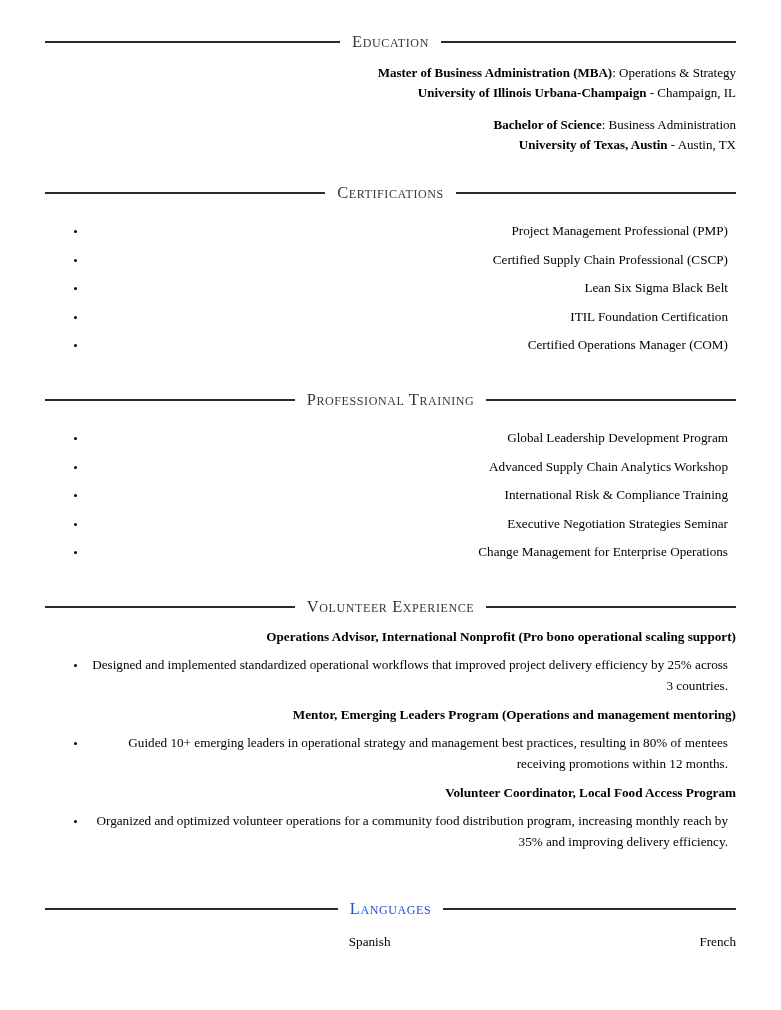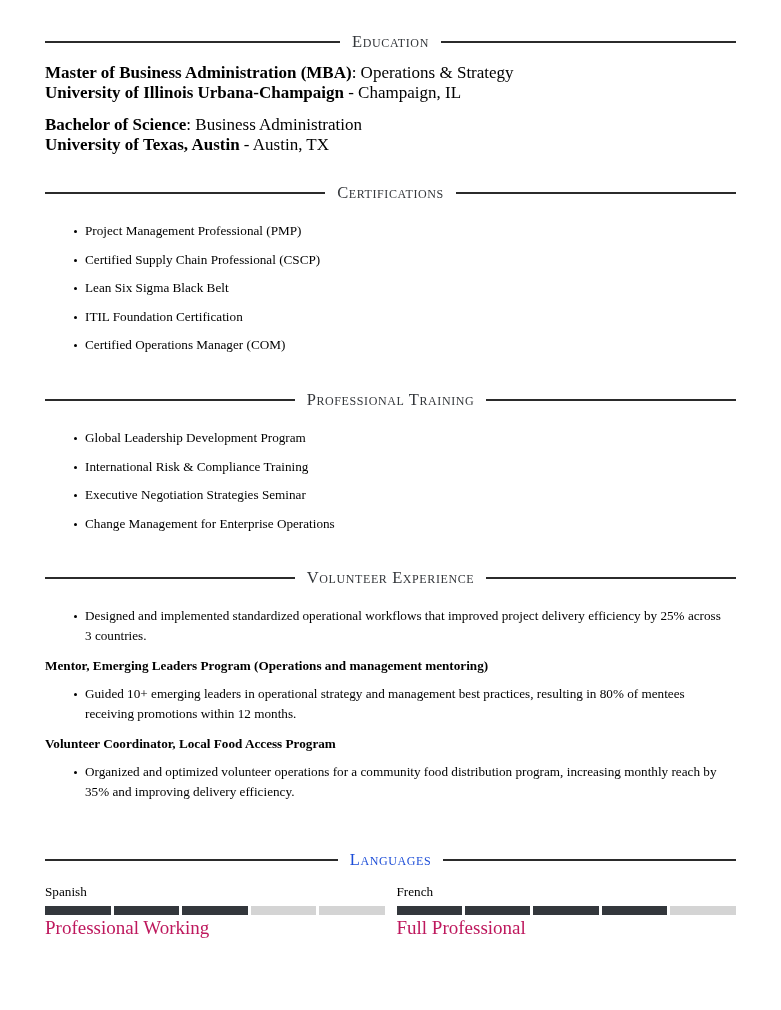--- a/index.html
+++ b/index.html
@@ -14,20 +14,21 @@
     color: #000000;
     -webkit-font-smoothing: antialiased;
   }
   .page {
     position: relative;
     width: 781px;
     height: 950px;
     box-sizing: border-box;
     padding: 0 45px;
     overflow: hidden;
+    text-align: right;
   }
 
   
   .section {
     margin: 0;
   }
   .section-head {
     display: flex;
     align-items: center;
     gap: 10px;
@@ -44,21 +45,21 @@
     font-size: 16.5px;
     letter-spacing: 0.6px;
     color: #33363a;
     white-space: nowrap;
     line-height: 1;
     padding: 0 2px;
   }
 
   
   .entry-line {
-    font-size: 17px;
+    font-size: 13px;
     line-height: 20px;
     color: #000;
   }
   .entry-line b {
     font-weight: bold;
   }
   .spacer-sm { height: 12px; }
 
   ul.bullets {
     list-style: none;
@@ -164,35 +165,37 @@
 
   <div class="section" style="padding-top:28px;">
     <div class="section-head">
       <span class="rule" style="background: rgb(43, 43, 43);"></span>
       <span class="section-title" style="color: rgb(51, 54, 58);">Professional Training</span>
       <span class="rule" style="background: rgb(43, 43, 43);"></span>
     </div>
     <div style="height:12px;"></div>
     <ul class="bullets">
       <li>Global Leadership Development Program</li>
+      <li>Advanced Supply Chain Analytics Workshop</li>
       <li>International Risk &amp; Compliance Training</li>
       <li>Executive Negotiation Strategies Seminar</li>
       <li>Change Management for Enterprise Operations</li>
     </ul>
   </div>
 
   <div class="section" style="padding-top:28px;">
     <div class="section-head">
       <span class="rule" style="background: rgb(43, 43, 43);"></span>
       <span class="section-title" style="color: rgb(51, 54, 58);">Volunteer Experience</span>
       <span class="rule" style="background: rgb(43, 43, 43);"></span>
     </div>
     <div style="height:11px;"></div>
 
     <div>
+      <div class="job-title">Operations Advisor, International Nonprofit (Pro bono operational scaling support)</div>
       <ul class="bullets">
         <li>Designed and implemented standardized operational workflows that improved project delivery efficiency by 25% across 3 countries.</li>
       </ul>
     </div>
 
     <div>
       <div class="job-title">Mentor, Emerging Leaders Program (Operations and management mentoring)</div>
       <ul class="bullets">
         <li>Guided 10+ emerging leaders in operational strategy and management best practices, resulting in 80% of mentees receiving promotions within 12 months.</li>
       </ul>

